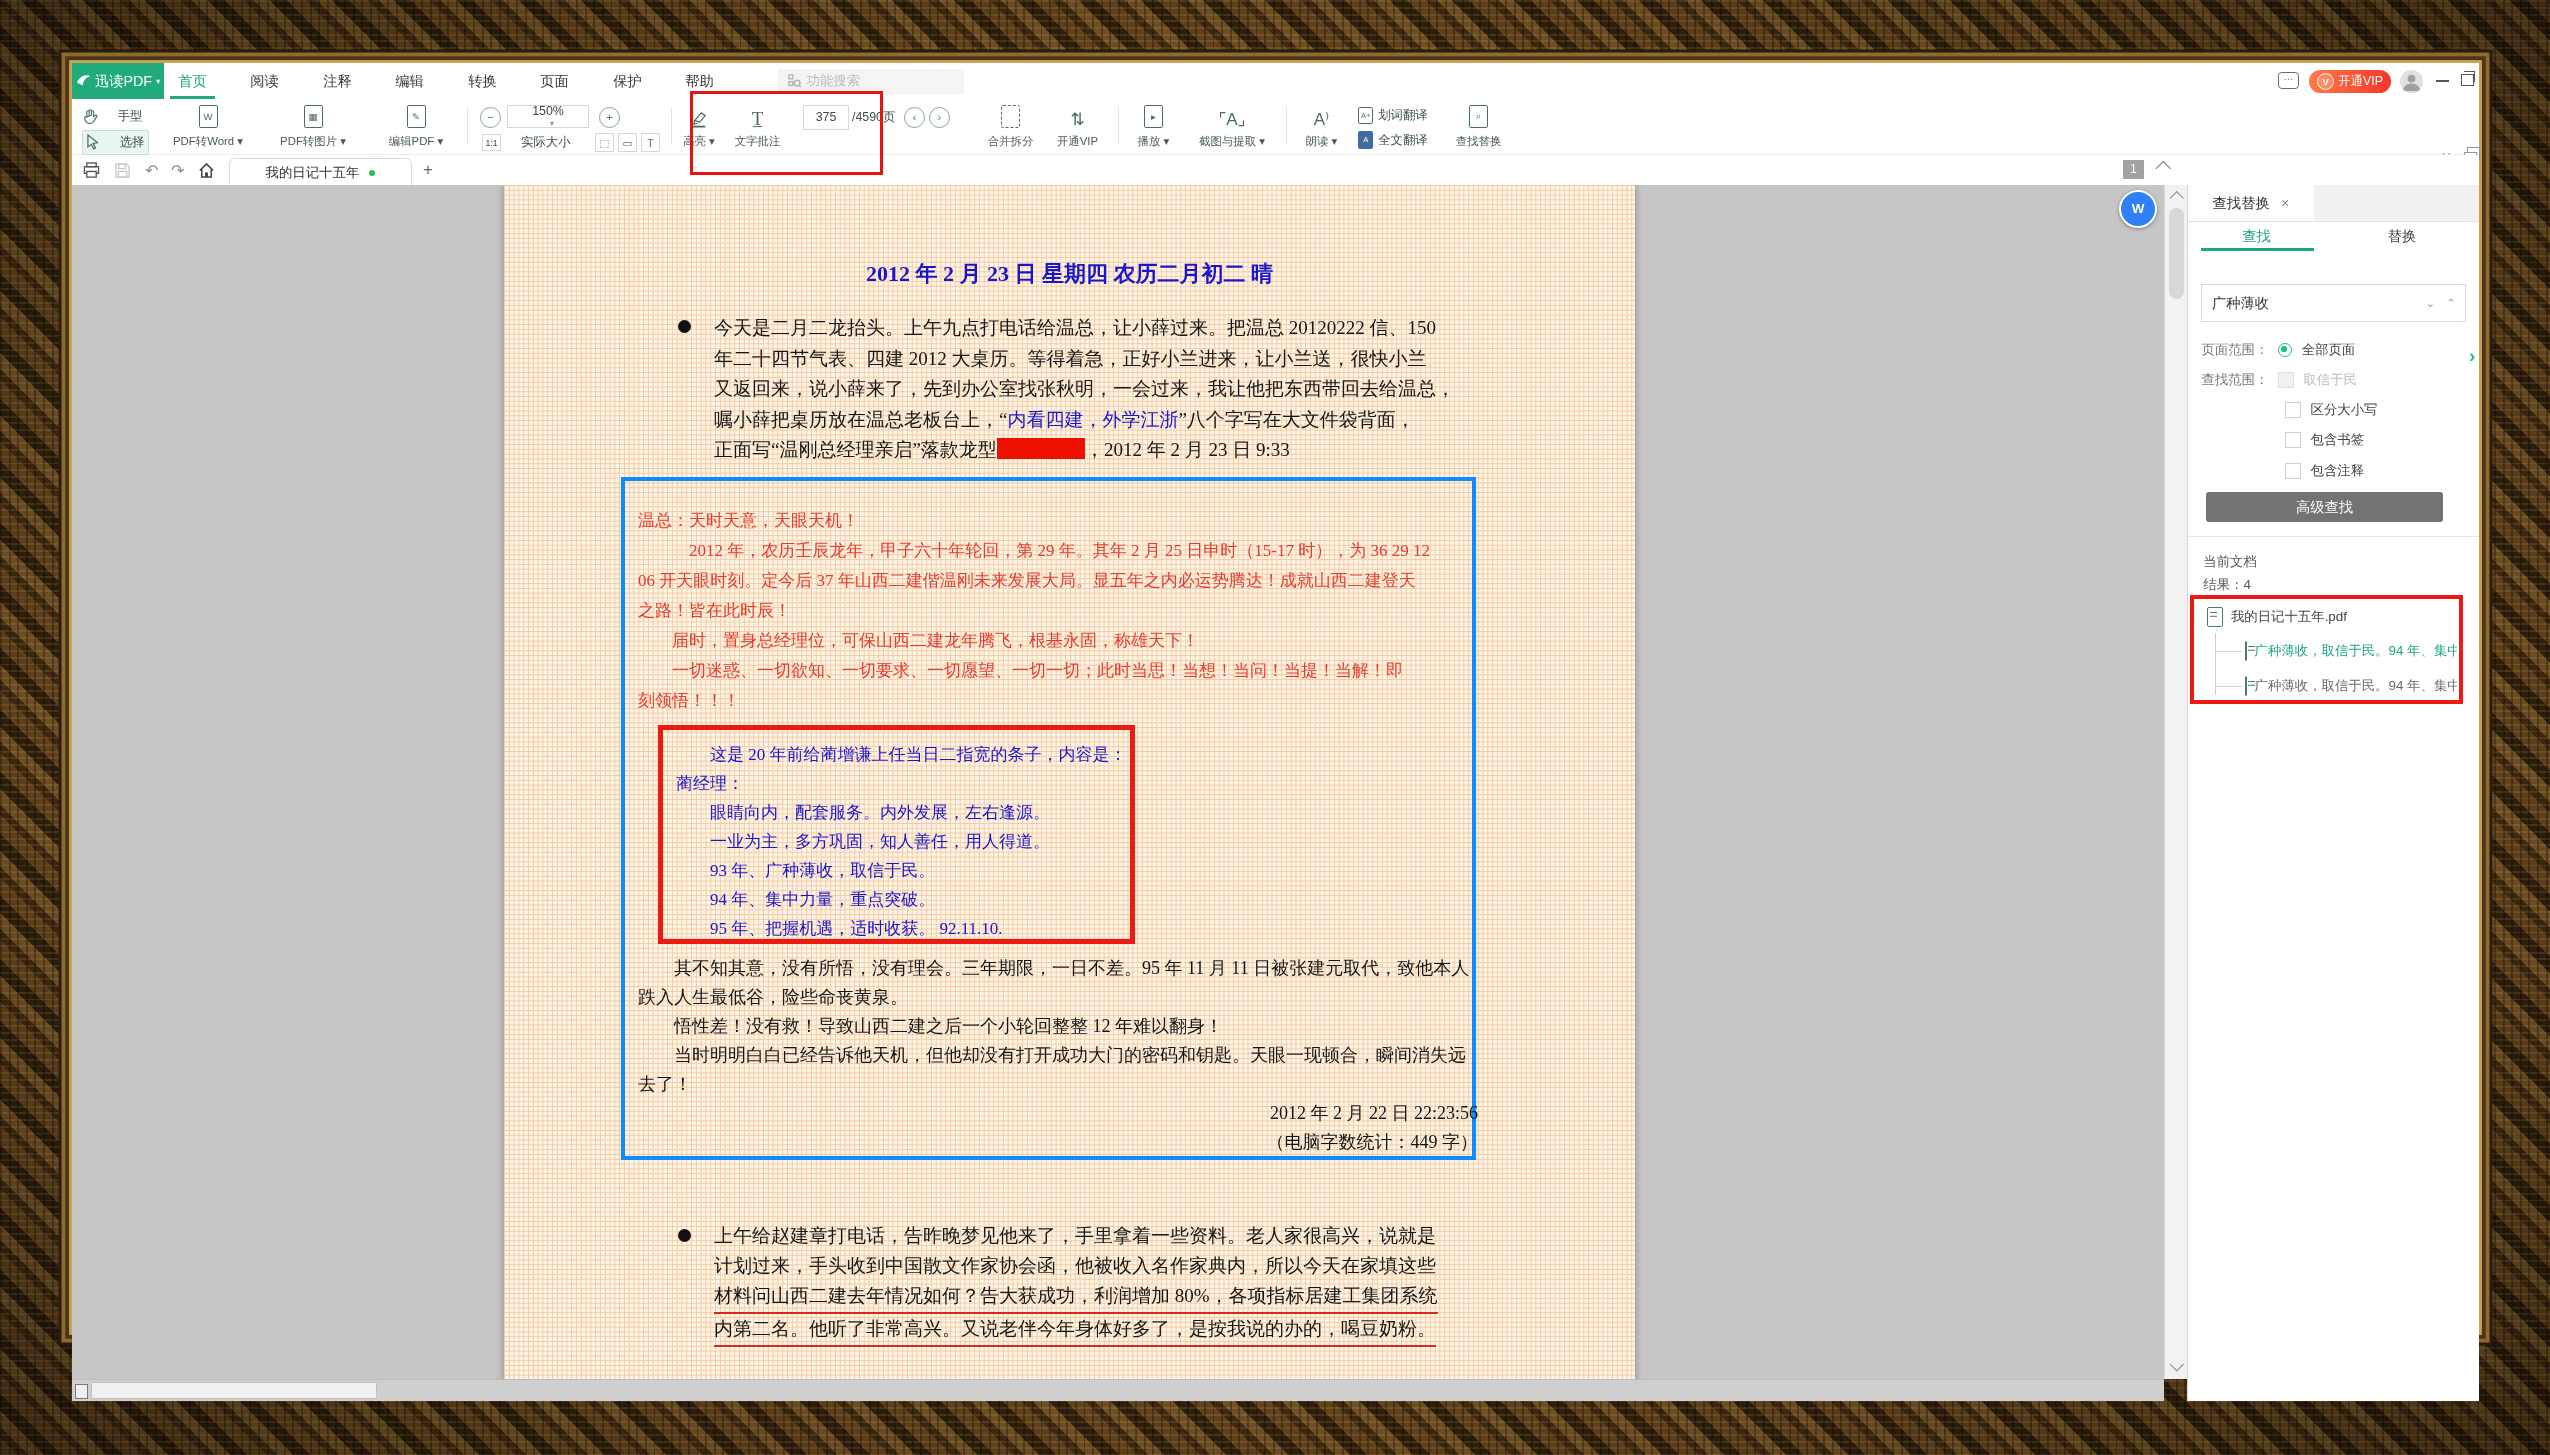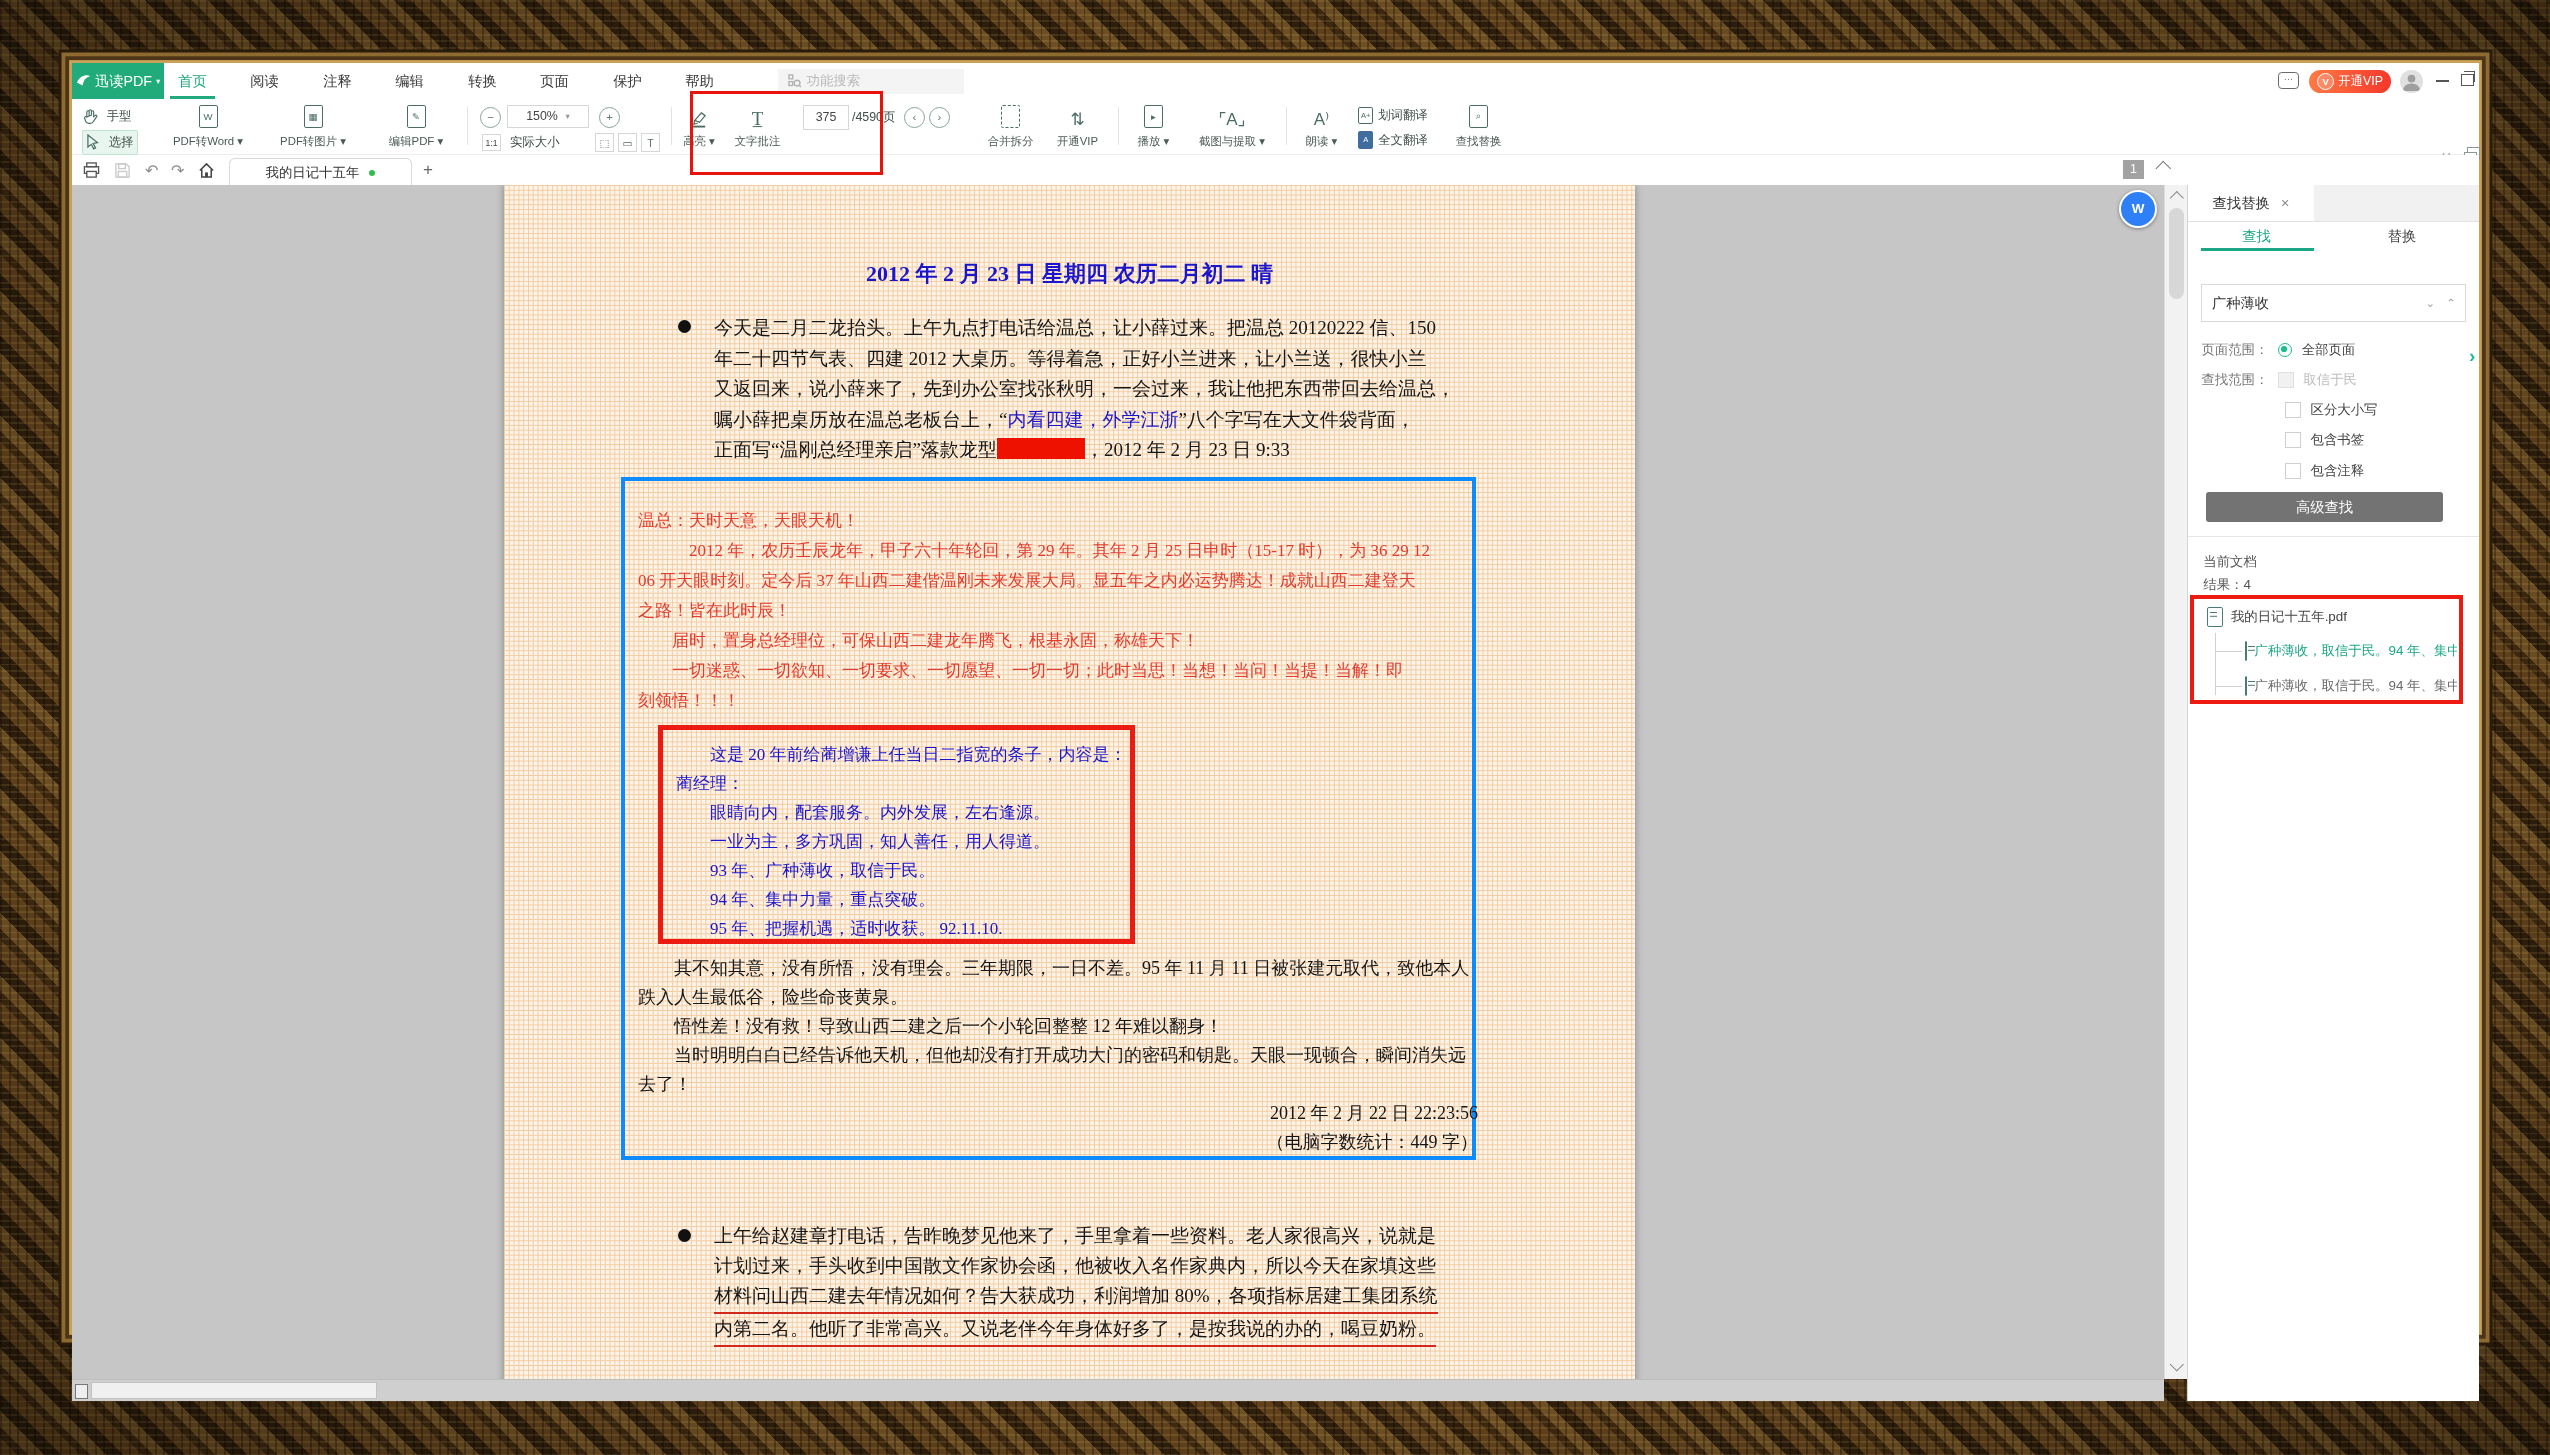--- a/index.html
+++ b/index.html
@@ -32,24 +32,24 @@
   #avatar{position:absolute;left:2328px;top:6.7px;width:23px;height:23px;border-radius:50%;background:#e0e0e0;overflow:hidden;}
   #win-min{position:absolute;left:2364px;top:17px;width:13.4px;height:1.9px;background:#555;}
   #win-restore{position:absolute;left:2389px;top:10.5px;width:10.5px;height:10.5px;border:1.4px solid #555;}
   #win-restore::before{content:"";position:absolute;left:1.9px;top:-3.8px;width:10.5px;height:10.5px;border:1.4px solid #555;border-bottom:none;border-left:none;}
   
   #toolbar{position:absolute;left:0;top:36px;width:100%;height:55px;background:#fff;border-bottom:1px solid #eee;}
   .tb-label{font-size:11.4px;color:#4a5a55;}
   .bigbtn{position:absolute;top:3.8px;width:88px;height:48px;display:flex;flex-direction:column;align-items:center;justify-content:space-between;padding:1.9px 0;box-sizing:border-box;}
   .bigbtn .ic{height:23px;display:flex;align-items:flex-end;color:#4a6e66;}
   .docic{width:17px;height:21px;border:1.5px solid #4a6e66;border-radius:1.9px;position:relative;font-size:9.5px;color:#4a6e66;display:flex;align-items:center;justify-content:center;background:#fff;}
-  .rowbtn{position:absolute;height:23px;display:flex;align-items:center;gap:9px;font-size:12.4px;color:#3f4f4b;}
+  .rowbtn{position:absolute;height:23px;display:flex;align-items:center;gap:20px;font-size:12.4px;color:#3f4f4b;}
   .rowbtn.active{background:#e9f6ef;border:1px solid #bfe3d2;border-radius:1.9px;padding:0 3.8px;}
   .tb-sep{position:absolute;top:7.6px;width:1px;height:38px;background:#e3e3e3;}
-  .zbox{position:absolute;border:1px solid #d7d7d7;display:flex;align-items:center;justify-content:center;font-size:12.4px;color:#444;background:#fff;box-sizing:border-box;}
+  .zbox{position:absolute;border:1px solid #d7d7d7;display:flex;align-items:center;justify-content:center;font-size:12.4px;color:#444;background:#fff;box-sizing:border-box;flex-direction:column;}
   .circ{position:absolute;width:19px;height:19px;border:1.2px solid #8aa39c;border-radius:50%;color:#5d7a72;font-size:11.4px;display:flex;align-items:center;justify-content:center;background:#fff;}
   .vico{position:absolute;top:67px;width:23px;height:21px;display:flex;align-items:center;justify-content:center;font-size:14.3px;color:#5a6e68;border:1px solid transparent;}
   .vico.on{background:#e9f6ef;border-color:#bfe3d2;}
   .glyph{color:#4a6e66;font-size:17px;line-height:1;}
   #tb-red-box{position:absolute;left:618px;top:-7.6px;width:187px;height:78px;border:3.8px solid #e8140c;z-index:30;pointer-events:none;}
   .smallrow{position:absolute;display:flex;align-items:center;gap:4.8px;font-size:12.4px;color:#3f4f4b;height:21px;}
   #tb-grid-ico{position:absolute;left:2370px;top:50px;color:#9aa7a2;font-size:13.4px;letter-spacing:1.9px;}
   #tb-box-ico{position:absolute;left:2395px;top:48px;width:10.5px;height:10.5px;border:1.4px solid #8b9893;}
   #tb-box-ico::after{content:"";position:absolute;left:-3.8px;top:3.8px;width:10.5px;height:10.5px;border:1.4px solid #8b9893;background:#fff;}
   

